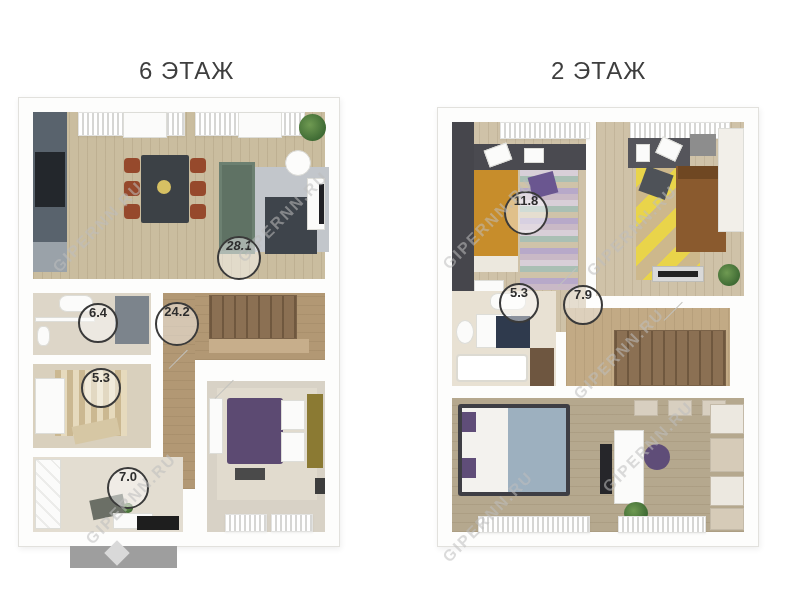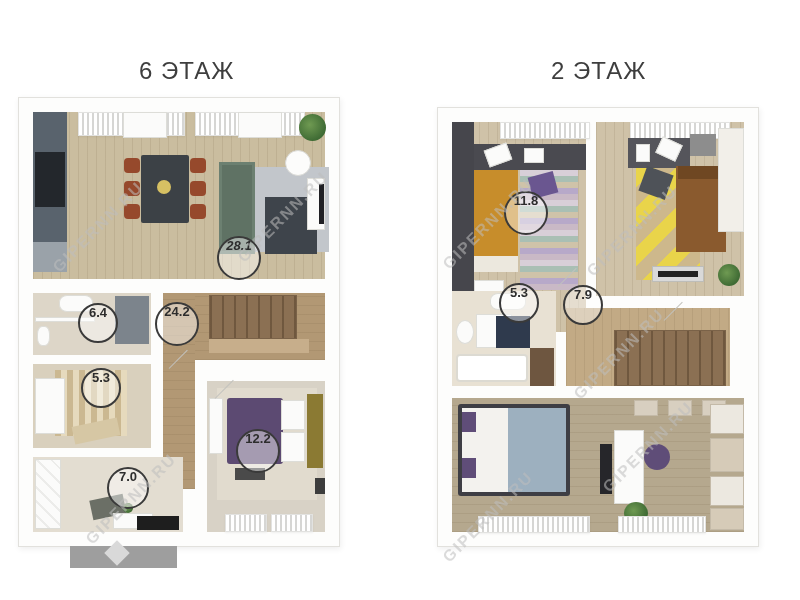--- a/index.html
+++ b/index.html
@@ -108,23 +108,20 @@
     <div class="f" style="left:100px;top:13px;width:16px;height:74px;background:#8b7a33;"></div>
     <div class="f" style="left:20px;top:17px;width:56px;height:66px;background:#5c4a72;border-radius:3px;"></div>
     <div class="f white-box" style="left:74px;top:19px;width:24px;height:30px;"></div>
     <div class="f white-box" style="left:74px;top:51px;width:24px;height:30px;"></div>
     <div class="f white-box" style="left:2px;top:17px;width:14px;height:56px;"></div>
     <div class="f" style="left:28px;top:87px;width:30px;height:12px;background:#4a4a4a;"></div>
     <div class="f" style="left:108px;top:97px;width:10px;height:16px;background:#3d3d3d;"></div>
     <div class="curtain" style="left:18px;top:133px;width:40px;height:16px;"></div>
     <div class="curtain" style="left:64px;top:133px;width:40px;height:16px;"></div>
   </div>
-  <div class="label-circle" style="left:217px;top:331px;width:44px;height:44px;">
-    <span>12.2</span>
-  </div>
 
   <div class="door-line" style="left:150px;top:270px;"></div>
   <div class="door-line" style="left:196px;top:300px;"></div>
 </div>
 
 <div class="f" style="left:70px;top:546px;width:107px;height:22px;background:#9e9e9e;">
   <div class="f" style="left:38px;top:-2px;width:18px;height:18px;background:#d9d9d9;transform:rotate(45deg);"></div>
 </div>
 
 <div class="plan" style="left:437px;top:107px;width:320px;height:438px;">

